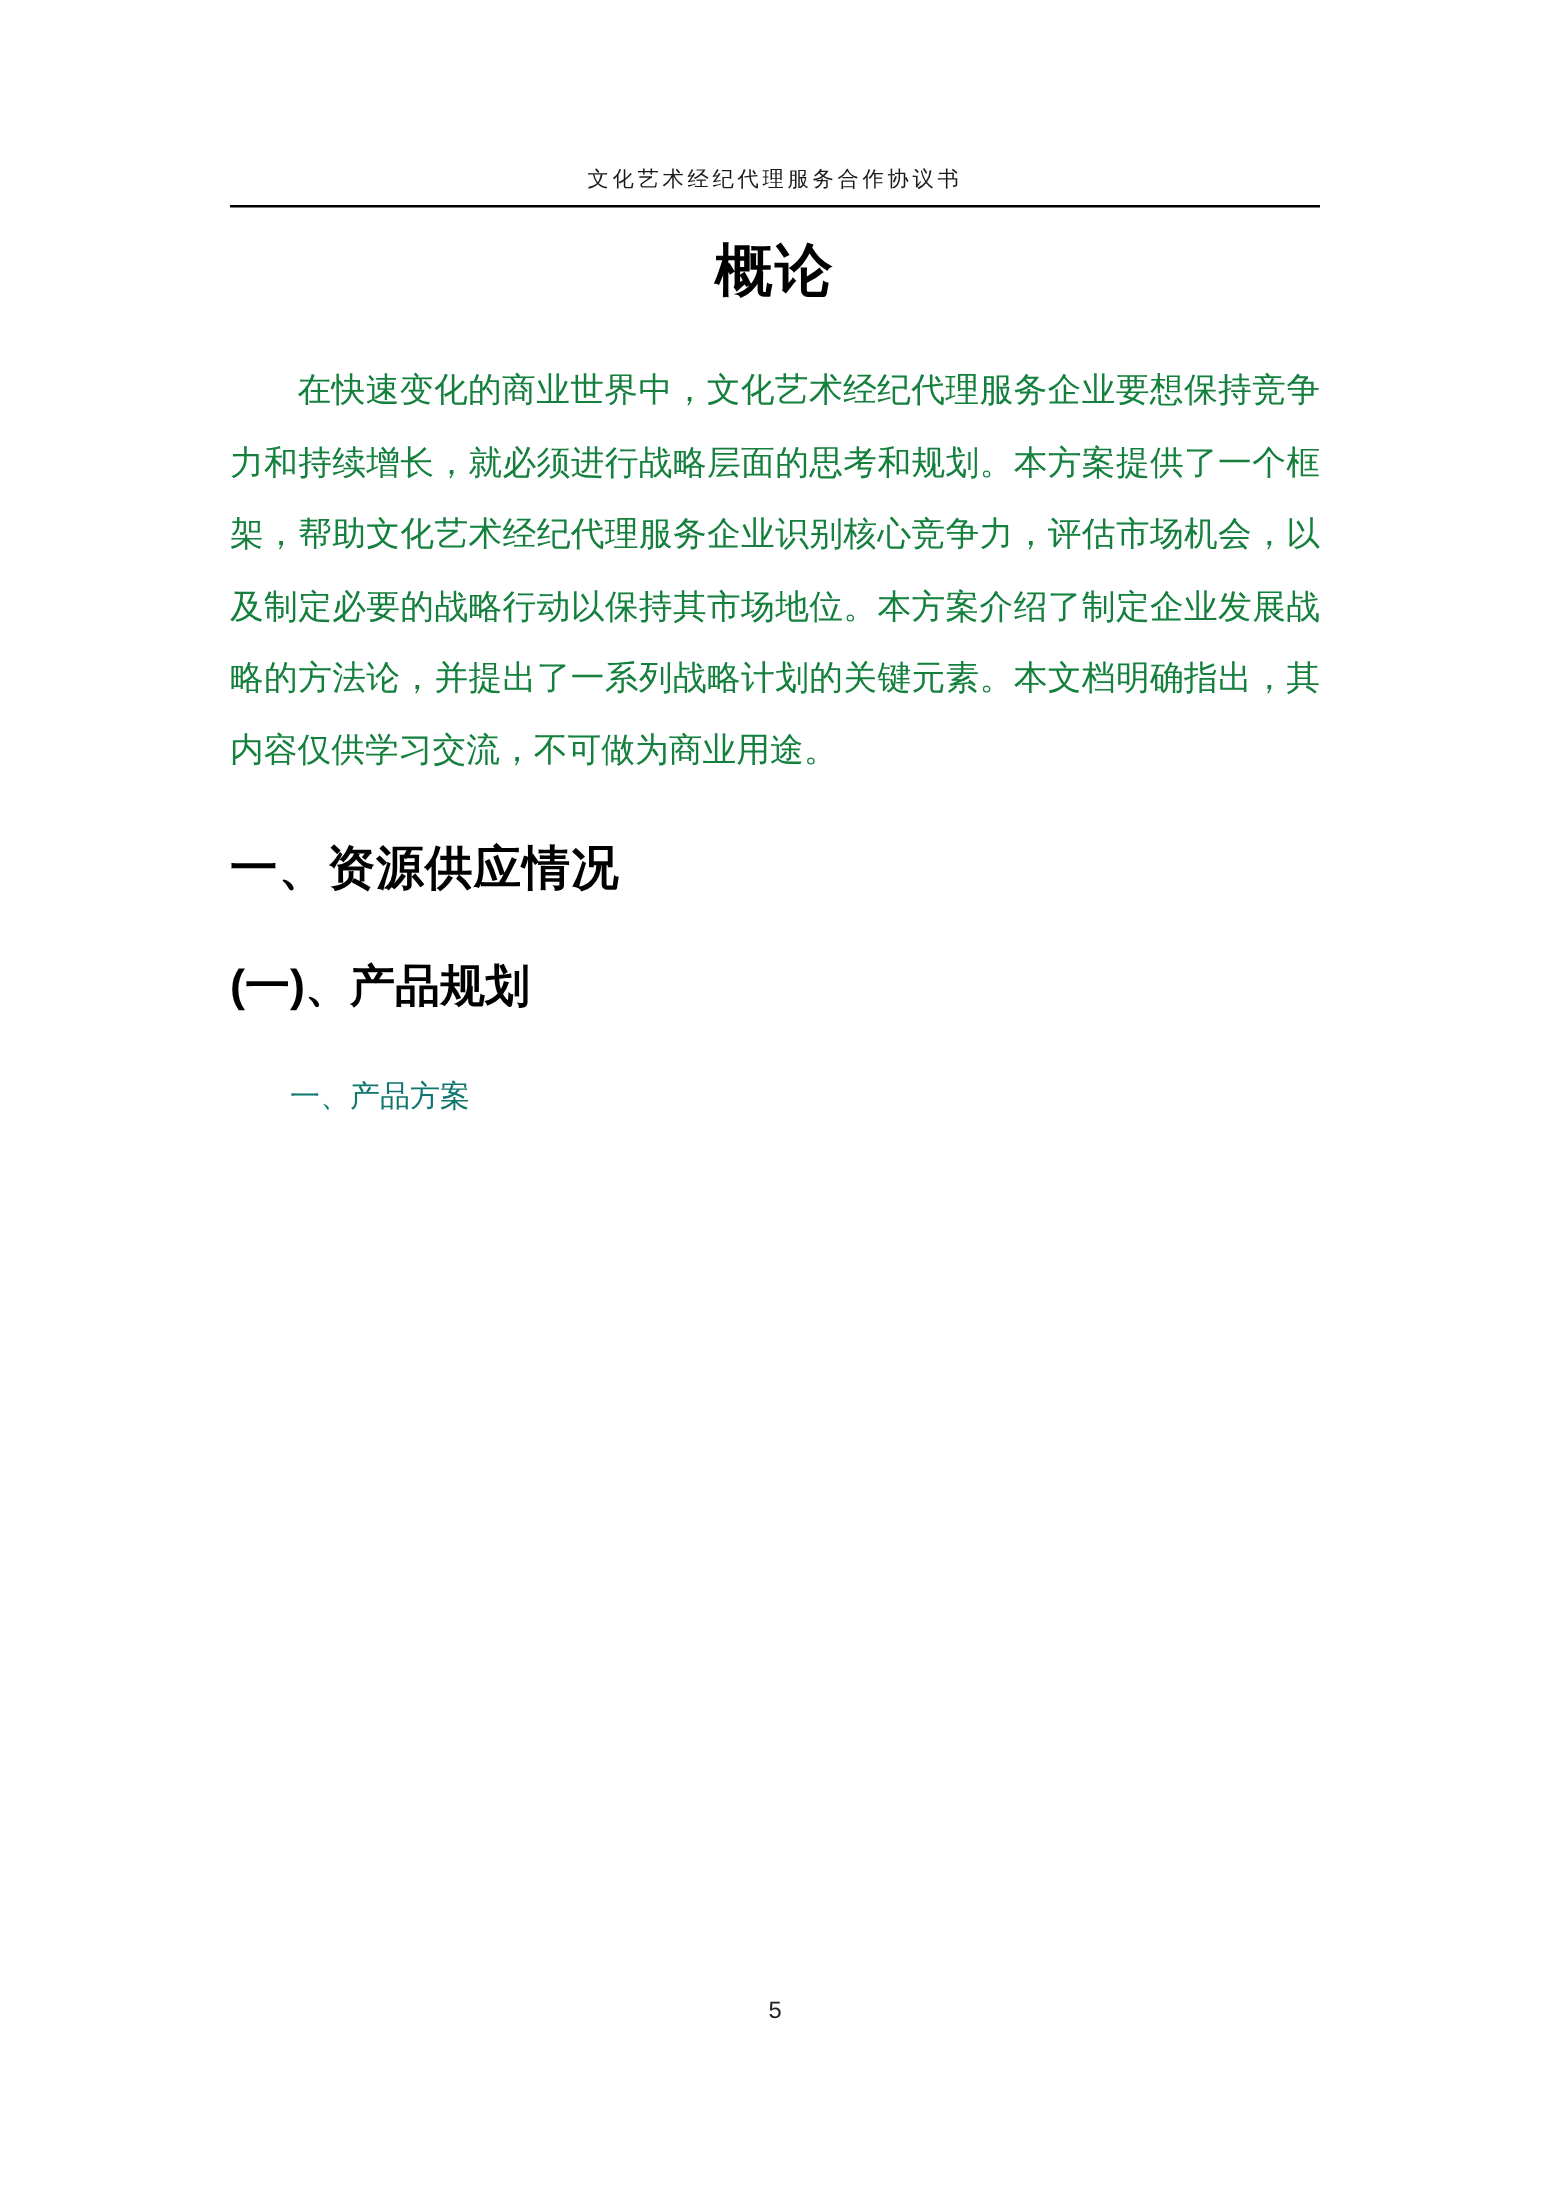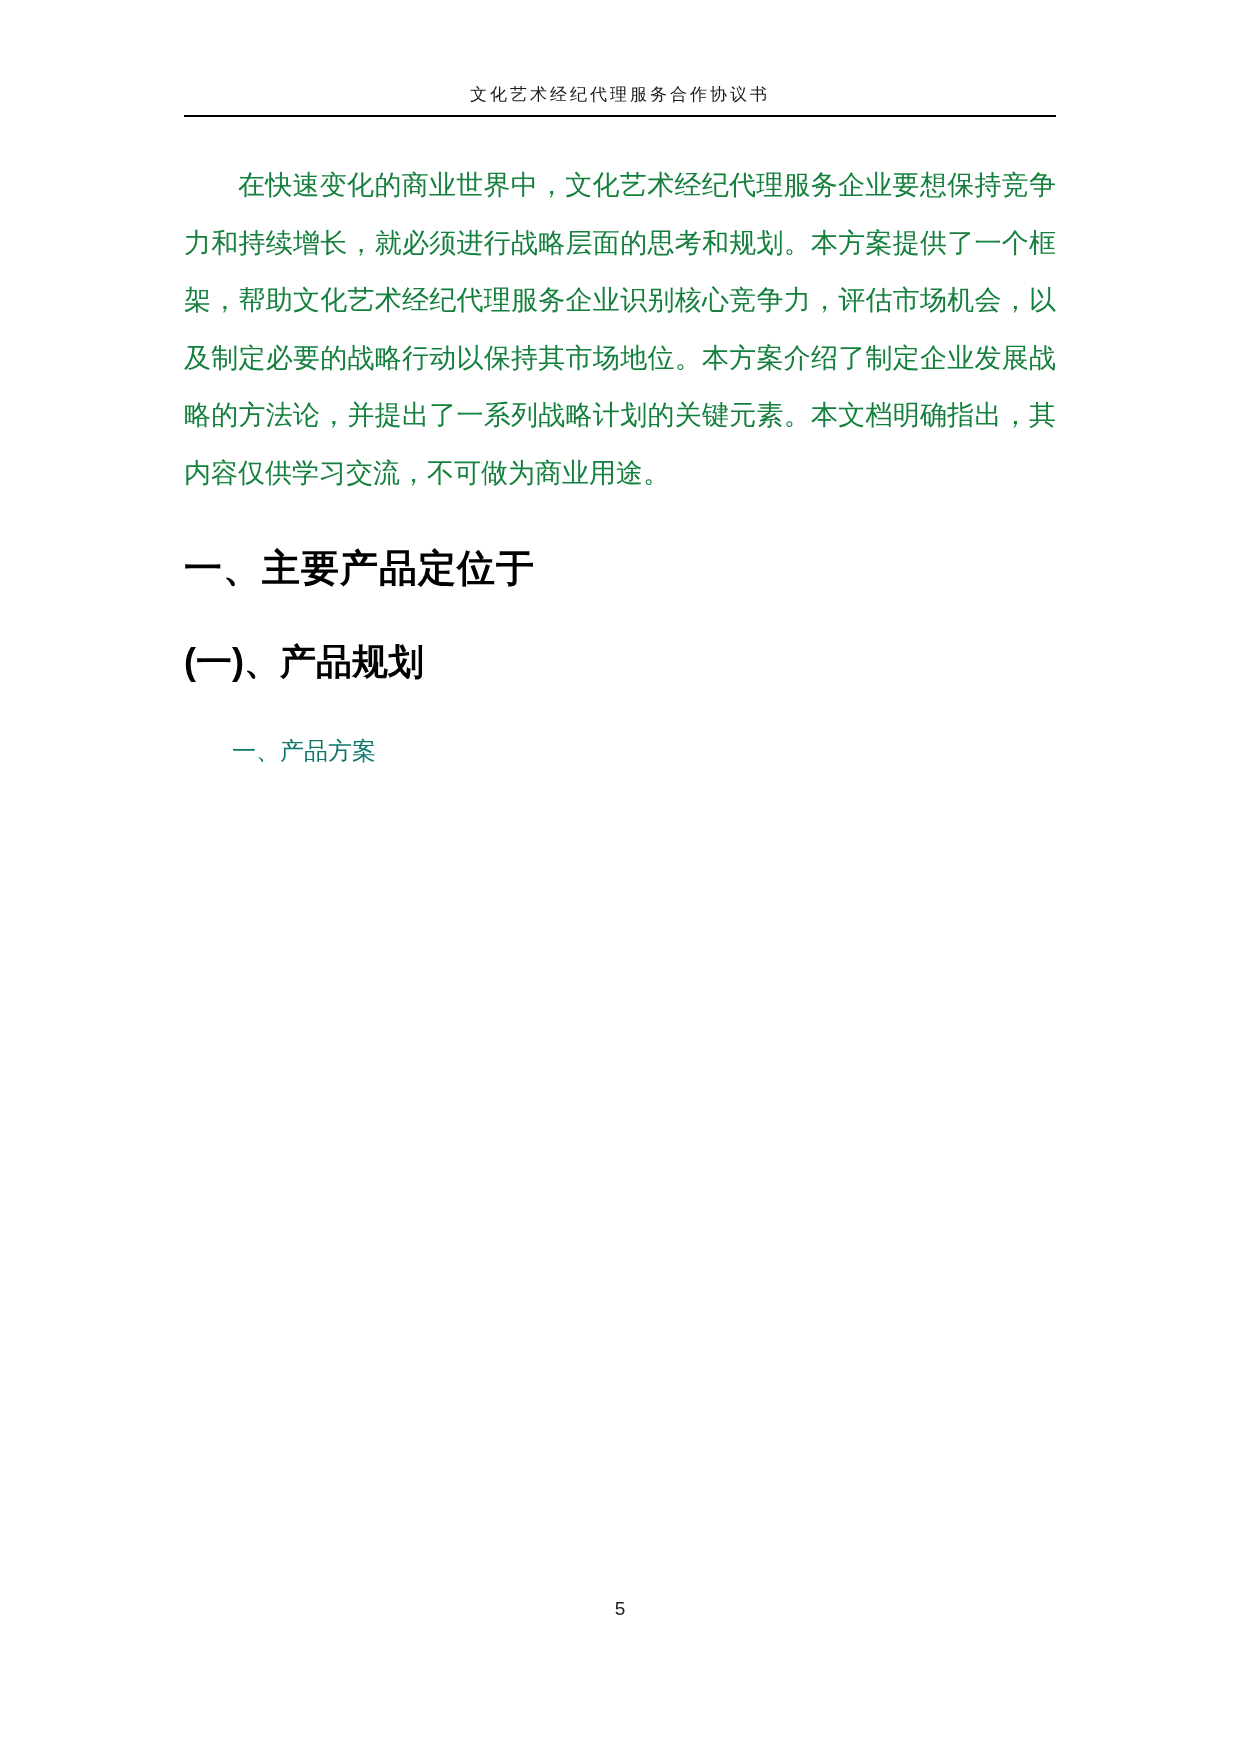--- a/index.html
+++ b/index.html
@@ -7,22 +7,22 @@
   body {
     width: 1240px;
     height: 1753px;
     position: relative;
     font-family: "Liberation Serif", "DejaVu Serif", serif;
     color: #000000;
     overflow: hidden;
   }
   .page {
     width: 872px;
-    margin: 0 auto;
-    padding-top: 84px;
+    margin: 13px auto;
+    padding-top: 120px;
   }
   .doc-header {
     text-align: center;
     font-size: 17px;
     line-height: 22px;
     letter-spacing: 3px;
     color: #1a1a1a;
     font-family: "Liberation Serif", "DejaVu Serif", serif;
   }
   .header-rule {
@@ -86,24 +86,25 @@
 </style>
 </head>
 <body>
 
 <div class="page">
 
   <div class="doc-header">文化艺术经纪代理服务合作协议书</div>
 
   <div class="header-rule"></div>
 
+  <h1 class="doc-title">概论</h1>
 
   <p class="body-para para-1">在快速变化的商业世界中，文化艺术经纪代理服务企业要想保持竞争力和持续增长，就必须进行战略层面的思考和规划。本方案提供了一个框架，帮助文化艺术经纪代理服务企业识别核心竞争力，评估市场机会，以及制定必要的战略行动以保持其市场地位。本方案介绍了制定企业发展战略的方法论，并提出了一系列战略计划的关键元素。本文档明确指出，其内容仅供学习交流，不可做为商业用途。</p>
 
-  <h2 class="h1-heading">一、主要产品定位于</h2>
+  <h2 class="h1-heading">一、资源供应情况</h2>
 
   <h3 class="h2-heading">(一)、产品规划</h3>
 
   <div class="h3-heading">一、产品方案</div>
 
 
 </div>
 
 <div class="page-footer">5</div>
 

